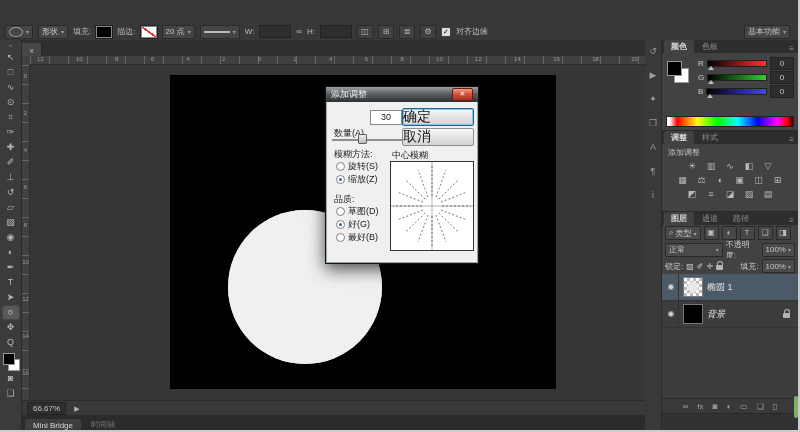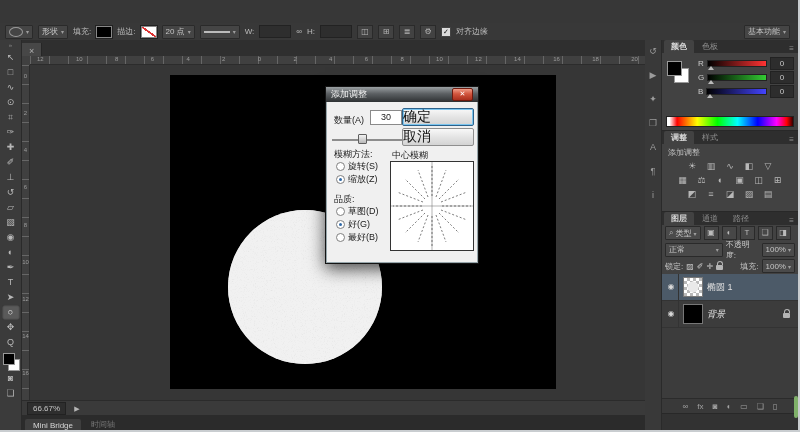--- a/index.html
+++ b/index.html
@@ -265,21 +265,21 @@
       </svg>
     </div>
   </div>
 
   <div class="dialog">
     <div class="dtitle">
       <span>添加调整</span>
       <span class="dclose">✕</span>
     </div>
     <div class="dbody">
-      <span class="lab" style="left:8px;top:12px;text-align:right;">数量(A)</span>
+      <span class="lab" style="left:8px;top:25px;text-align:right;">数量(A)</span>
       <span class="afield">30</span>
       <div class="slider">
           <span class="sthumb"></span>
         </div>
       <div class="btn ok">确定</div>
       <div class="btn cancel">取消</div>
       <span class="lab" style="left:8px;top:46px;">模糊方法:</span>
       <div class="rrow" style="left:10px;top:58px;">
         <span class="radio"></span>
         <span>旋转(S)</span>

